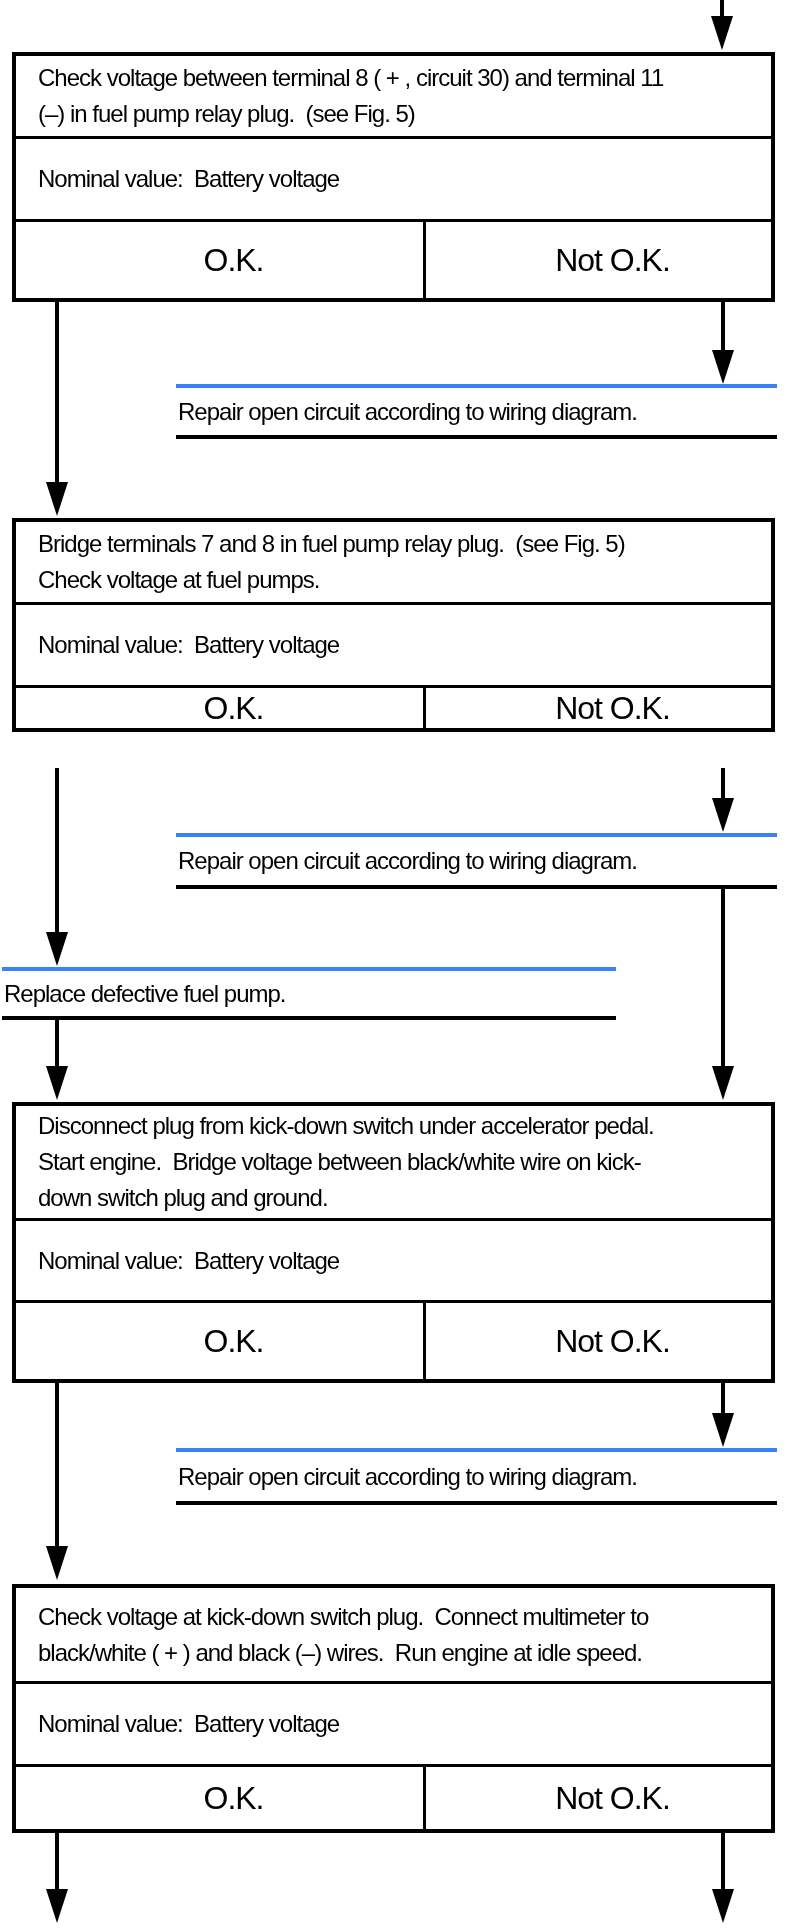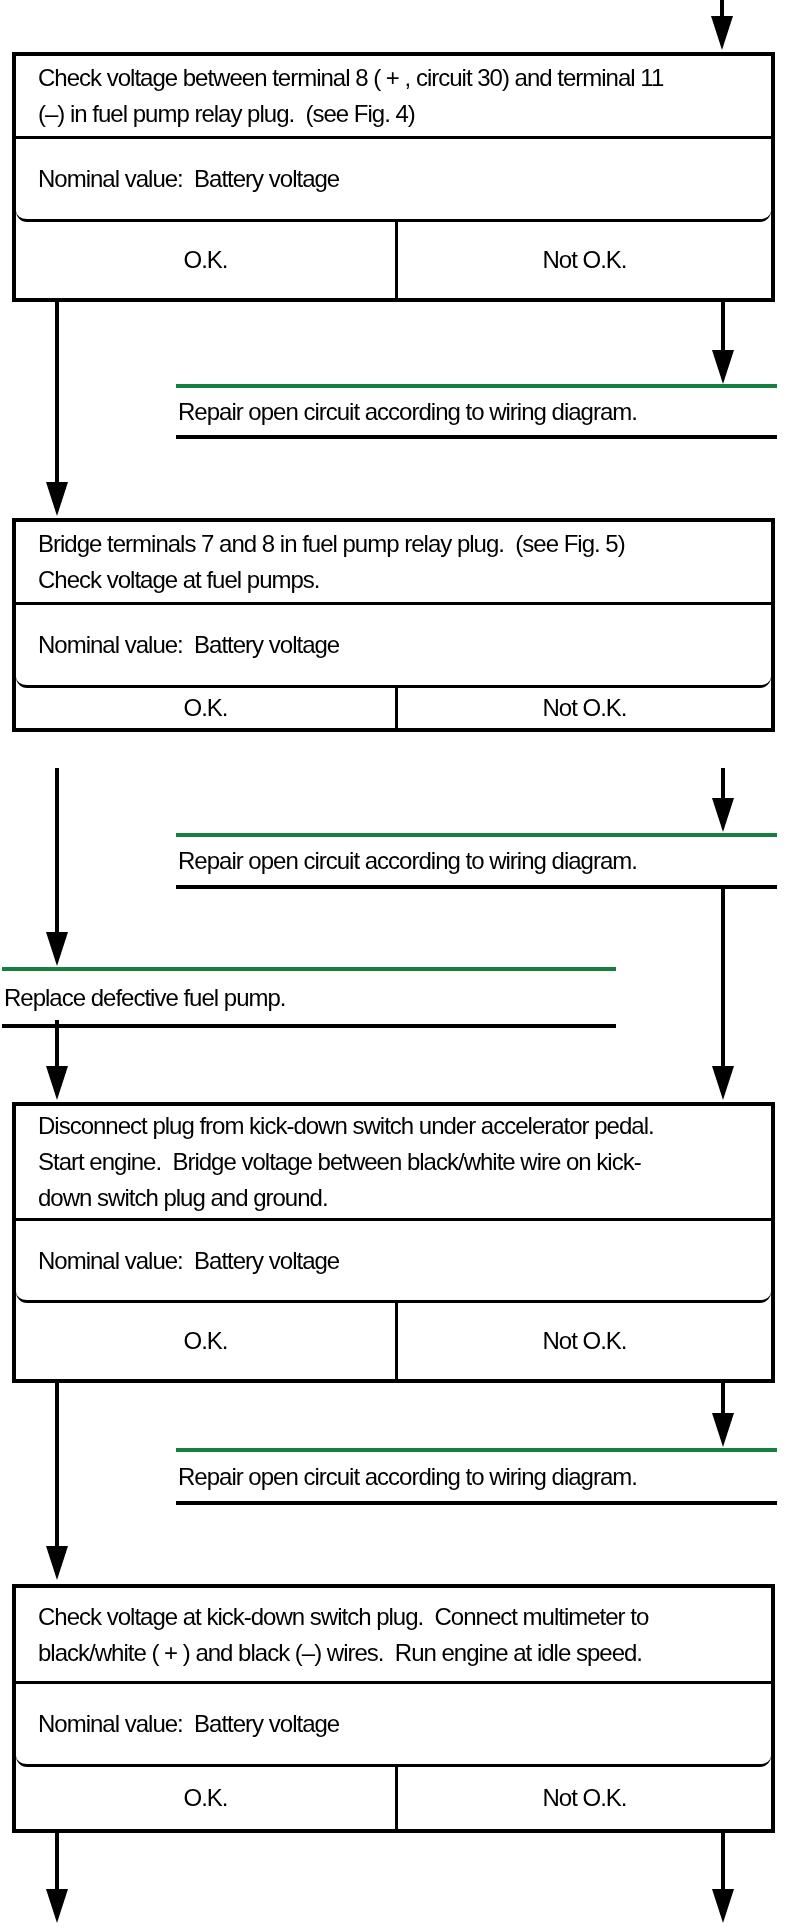--- a/index.html
+++ b/index.html
@@ -34,35 +34,35 @@
   .instruction {
     border-bottom: 3px solid #000;
     padding: 0 6px 0 22px;
     display: flex; align-items: center;
   }
   .nominal {
     border-bottom: 3px solid #000;
     display: flex; align-items: center;
     padding-left: 22px;
     height: 83px;
-    border-radius: 11px;
   }
   .results { flex: 1; display: flex; }
   .cell {
     display: flex; align-items: center; justify-content: center;
-    font-size: 24px; letter-spacing: -1px;
+    font-size: 32px; letter-spacing: -1px;
     white-space: pre-wrap;
     box-sizing: border-box;
+    margin-left: 28px;
   }
   .cell.ok { width: 382px; border-right: 3px solid #000; }
   .cell.notok { flex: 1; }
   
   .action {
     position: absolute;
-    border-top: 4px solid #15803d;
+    border-top: 4px solid #3b82f6;
     border-bottom: 4px solid #000;
     box-sizing: border-box;
     display: flex; align-items: center;
     font-size: 24px; letter-spacing: -1px;
     white-space: pre-wrap;
     background: #fff;
   }
   
   .vline { position: absolute; width: 4px; background: #000; }
   .ahead {
@@ -75,21 +75,21 @@
 </head>
 <body>
 
 <div class="page">
 
   <div class="vline" style="left:720px;top:0;height:28px"></div>
   <div class="ahead" style="left:711px;top:16px"></div>
 
   <section class="box" style="top:52px;height:250px">
     <div class="row instruction" style="height:83px">Check voltage between terminal 8 ( + , circuit 30) and terminal 11
-(–) in fuel pump relay plug.  (see Fig. 4)</div>
+(–) in fuel pump relay plug.  (see Fig. 5)</div>
     <div class="row nominal">Nominal value:  Battery voltage</div>
     <div class="results">
       <div class="cell ok">O.K.</div>
       <div class="cell notok">Not O.K.</div>
     </div>
   </section>
 
   <div class="vline" style="left:721px;top:302px;height:54px"></div>
   <div class="ahead" style="left:712px;top:350px"></div>
   <div class="action" style="left:176px;top:384px;width:601px;height:55px;padding-left:2px">Repair open circuit according to wiring diagram.</div>
@@ -108,21 +108,21 @@
   </section>
 
   <div class="vline" style="left:721px;top:768px;height:38px"></div>
   <div class="ahead" style="left:712px;top:798px"></div>
   <div class="action" style="left:176px;top:833px;width:601px;height:56px;padding-left:2px">Repair open circuit according to wiring diagram.</div>
   <div class="vline" style="left:721px;top:885px;height:183px"></div>
   <div class="ahead" style="left:712px;top:1066px"></div>
 
   <div class="vline" style="left:55px;top:768px;height:168px"></div>
   <div class="ahead" style="left:46px;top:932px"></div>
-  <div class="action" style="left:2px;top:967px;width:614px;height:61px;padding-left:2px">Replace defective fuel pump.</div>
+  <div class="action" style="left:2px;top:967px;width:614px;height:53px;padding-left:2px">Replace defective fuel pump.</div>
   <div class="vline" style="left:55px;top:1020px;height:48px"></div>
   <div class="ahead" style="left:46px;top:1066px"></div>
 
   <section class="box" style="top:1102px;height:281px">
     <div class="row instruction" style="height:115px">Disconnect plug from kick-down switch under accelerator pedal.
 Start engine.  Bridge voltage between black/white wire on kick-
 down switch plug and ground.</div>
     <div class="row nominal" style="height:82px">Nominal value:  Battery voltage</div>
     <div class="results">
       <div class="cell ok">O.K.</div>

